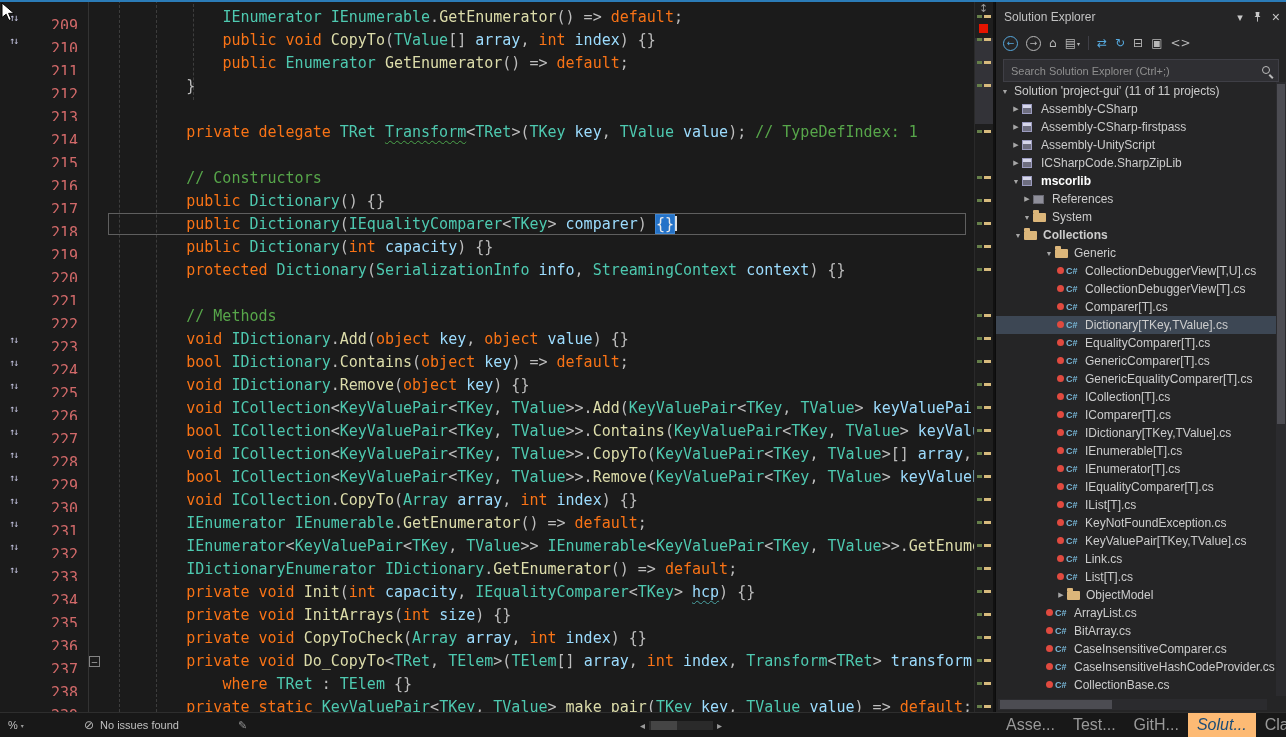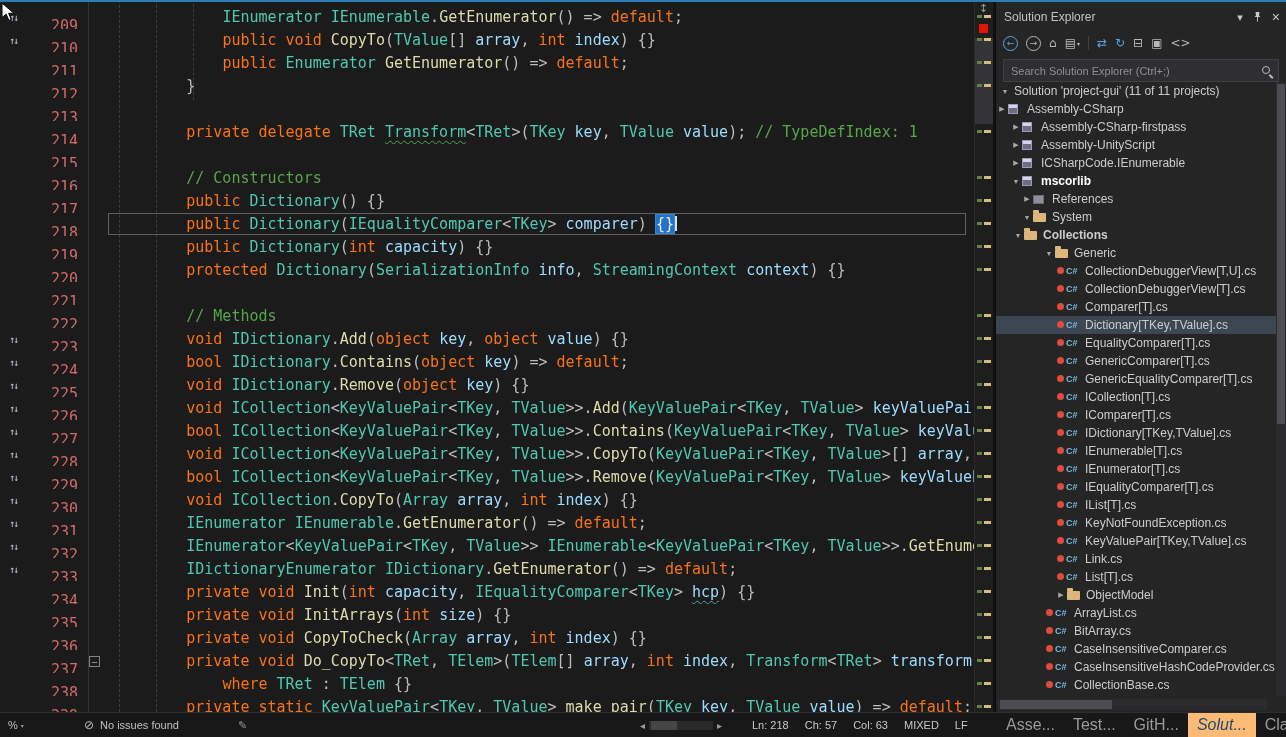--- a/index.html
+++ b/index.html
@@ -384,47 +384,47 @@
       </div>
     <div class="se-search">
       <input placeholder="Search Solution Explorer (Ctrl+;)" style="">
       <span class="lens"></span>
     </div>
     <div class="se-tree" id="se-tree">
         <div class="trow" style="padding-left: 3px;">
           <span class="arrowslot">▼</span>
           <span class="tlabel">Solution 'project-gui' (11 of 11 projects)</span>
         </div>
-        <div class="trow" style="">
-          <span class="arrowslot">▶</span>
-          <span class="ticon">
-            <span class="icon-asm"></span>
-          </span>
-          <span class="tlabel">Assembly-CSharp</span>
-        </div>
         <div class="trow" style="padding-left: 14px;">
           <span class="arrowslot">▶</span>
           <span class="ticon">
             <span class="icon-asm"></span>
           </span>
-          <span class="tlabel">Assembly-CSharp-firstpass</span>
+          <span class="tlabel">Assembly-CSharp</span>
         </div>
         <div class="trow" style="padding-left: 14px;">
           <span class="arrowslot">▶</span>
           <span class="ticon">
             <span class="icon-asm"></span>
           </span>
-          <span class="tlabel">Assembly-UnityScript</span>
+          <span class="tlabel">Assembly-CSharp-firstpass</span>
         </div>
         <div class="trow" style="padding-left: 14px;">
           <span class="arrowslot">▶</span>
           <span class="ticon">
             <span class="icon-asm"></span>
           </span>
-          <span class="tlabel">ICSharpCode.IEnumerable</span>
+          <span class="tlabel">Assembly-UnityScript</span>
+        </div>
+        <div class="trow" style="padding-left: 14px;">
+          <span class="arrowslot">▶</span>
+          <span class="ticon">
+            <span class="icon-asm"></span>
+          </span>
+          <span class="tlabel">ICSharpCode.SharpZipLib</span>
         </div>
         <div class="trow bold" style="padding-left: 14px;">
           <span class="arrowslot">▼</span>
           <span class="ticon">
             <span class="icon-asm"></span>
           </span>
           <span class="tlabel">mscorlib</span>
         </div>
         <div class="trow" style="padding-left: 25px;">
           <span class="arrowslot">▶</span>
@@ -641,27 +641,20 @@
         <span>No issues found</span>
       </span>
     <span class="pencil">✎</span>
     <span class="hsb">
       <span class="hsb-a">◂</span>
       <span class="hsb-track">
           <span class="hsb-thumb"></span>
         </span>
       <span class="hsb-a">▸</span>
     </span>
-    <span class="posinfo">
-      <span>Ln: 218</span>
-      <span>Ch: 57</span>
-      <span>Col: 63</span>
-      <span>MIXED</span>
-      <span>LF</span>
-    </span>
     <span class="btabs" id="btabs">
         <span class="btab">Asse...</span>
         <span class="btab">Test...</span>
         <span class="btab">GitH...</span>
         <span class="btab active">Solut...</span>
         <span class="btab">Class...</span>
         <span class="btab">Tea...</span>
       </span>
   </div>
 

